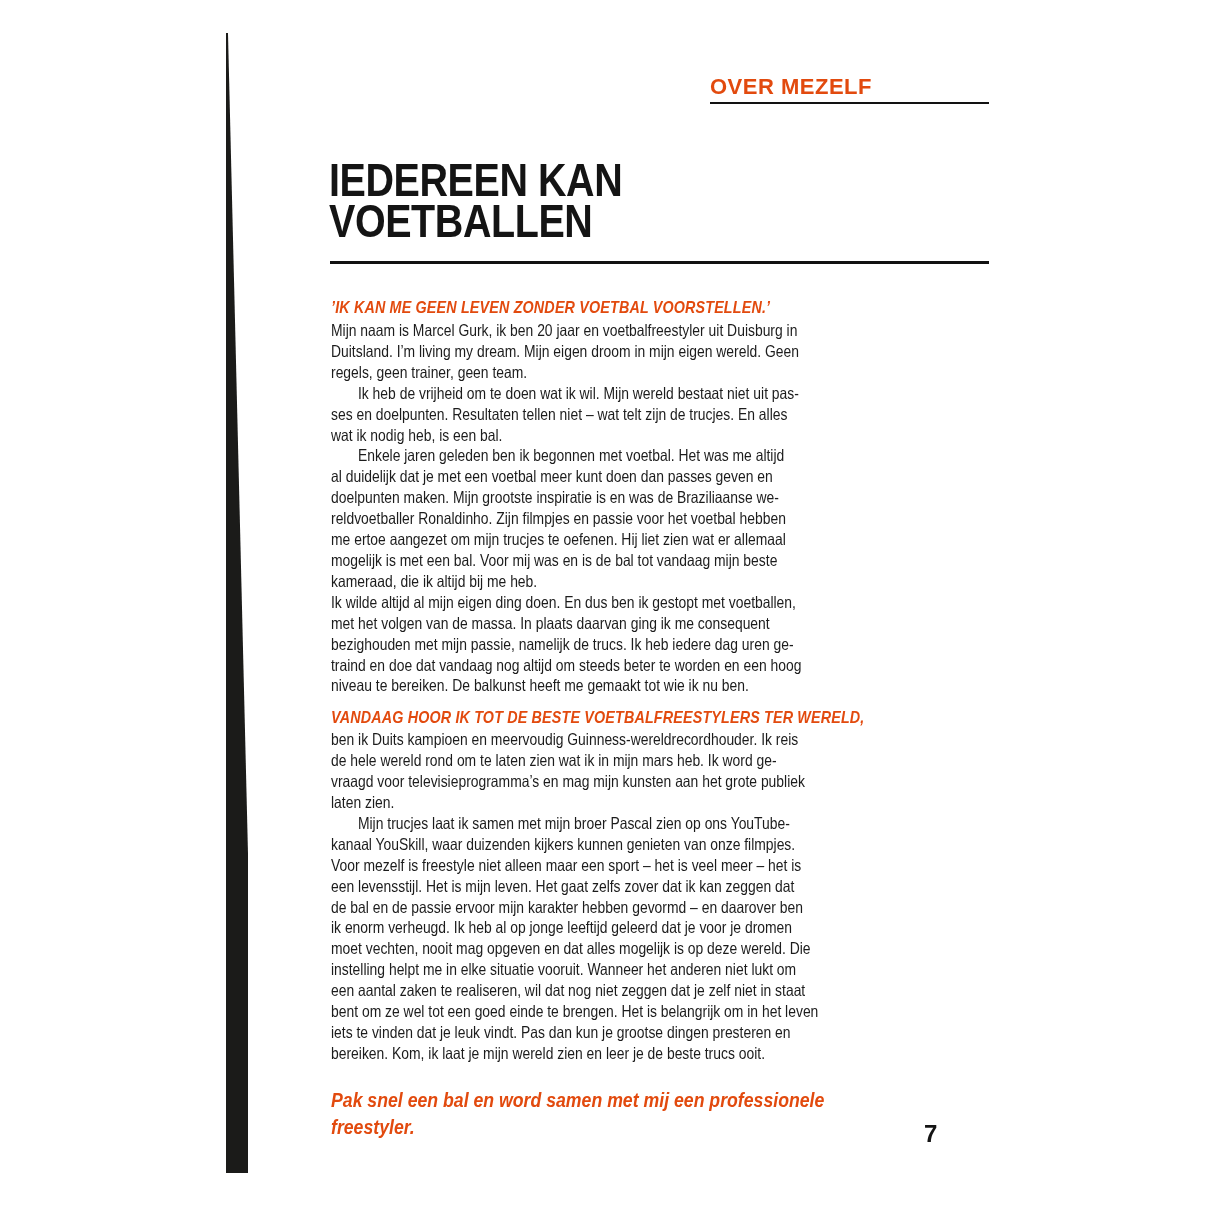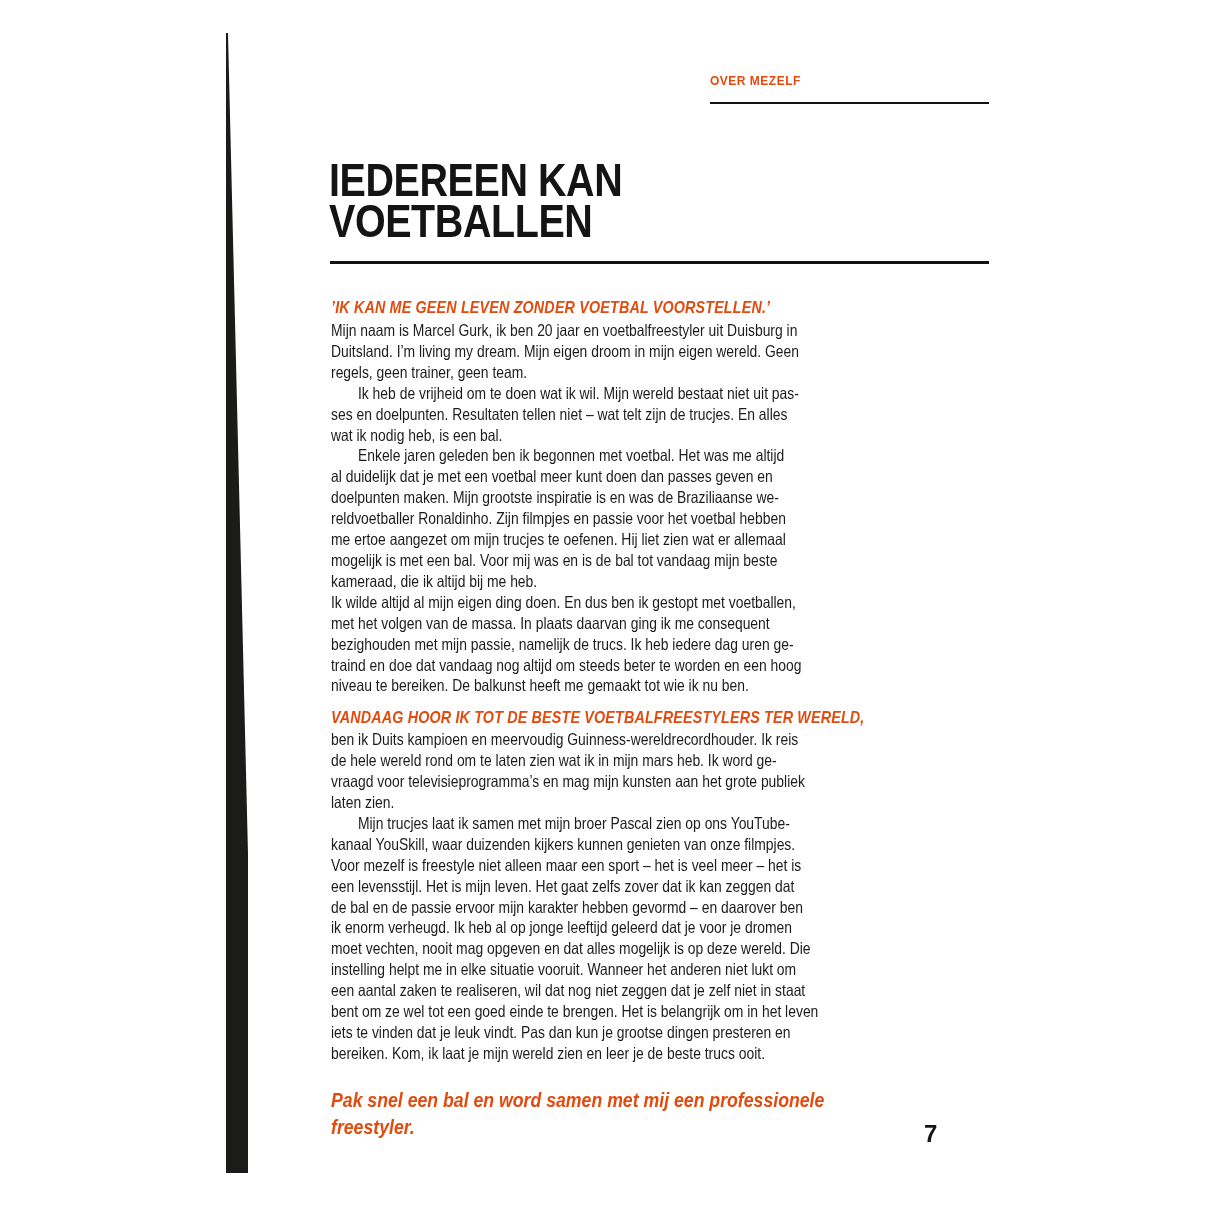--- a/index.html
+++ b/index.html
@@ -11,21 +11,21 @@
   }
   
   .spine-wedge {
     position:absolute; left:226px; top:33px; width:22px; height:1140px;
     background:#1b1b19;
     clip-path:polygon(0 0, 9% 0, 100% 72%, 100% 100%, 0 100%);
   }
   
   .running-head {
     position:absolute; left:710px; top:74px;
-    font-size:12px; font-weight:bold; letter-spacing:0.5px;
+    font-size:22px; font-weight:bold; letter-spacing:0.5px;
     color:var(--accent,#e24a0e);
   }
   .running-head-rule {
     position:absolute; left:710px; top:102px; width:279px; height:2px;
     background:#121212;
   }
   
   .chapter-title {
     position:absolute; left:329px; top:159px;
     transform:scaleX(0.84); transform-origin:0 0;

